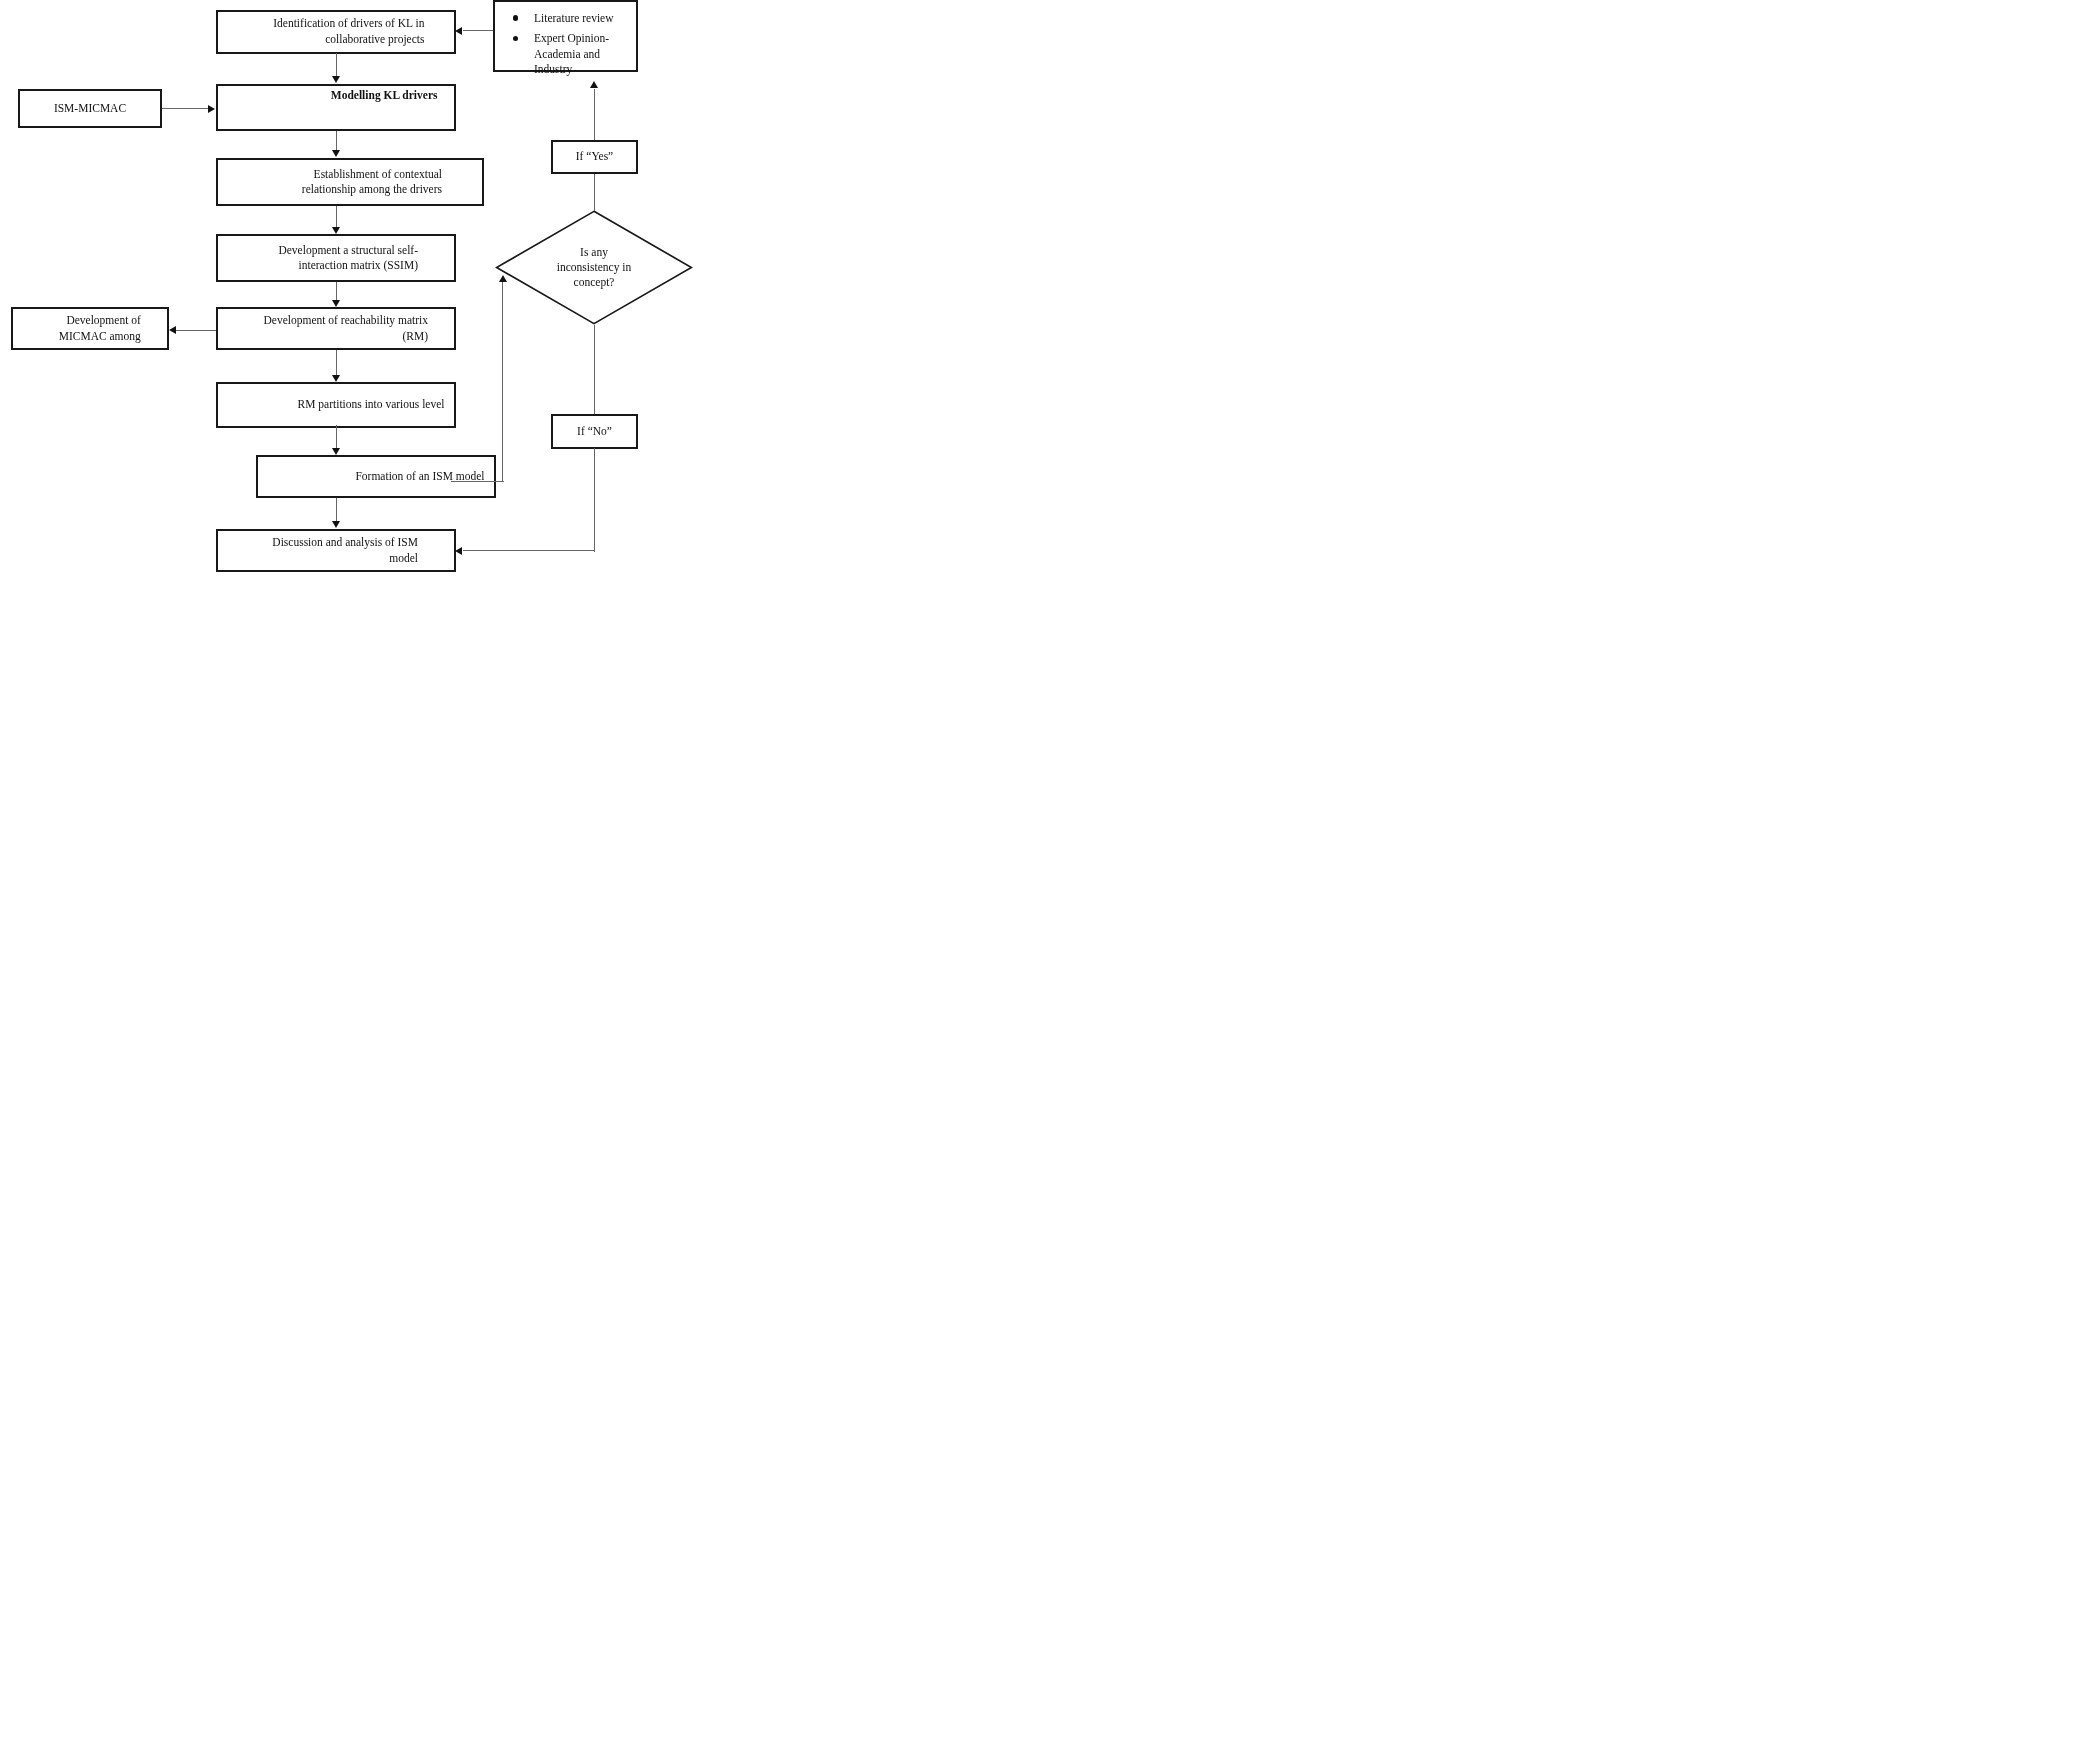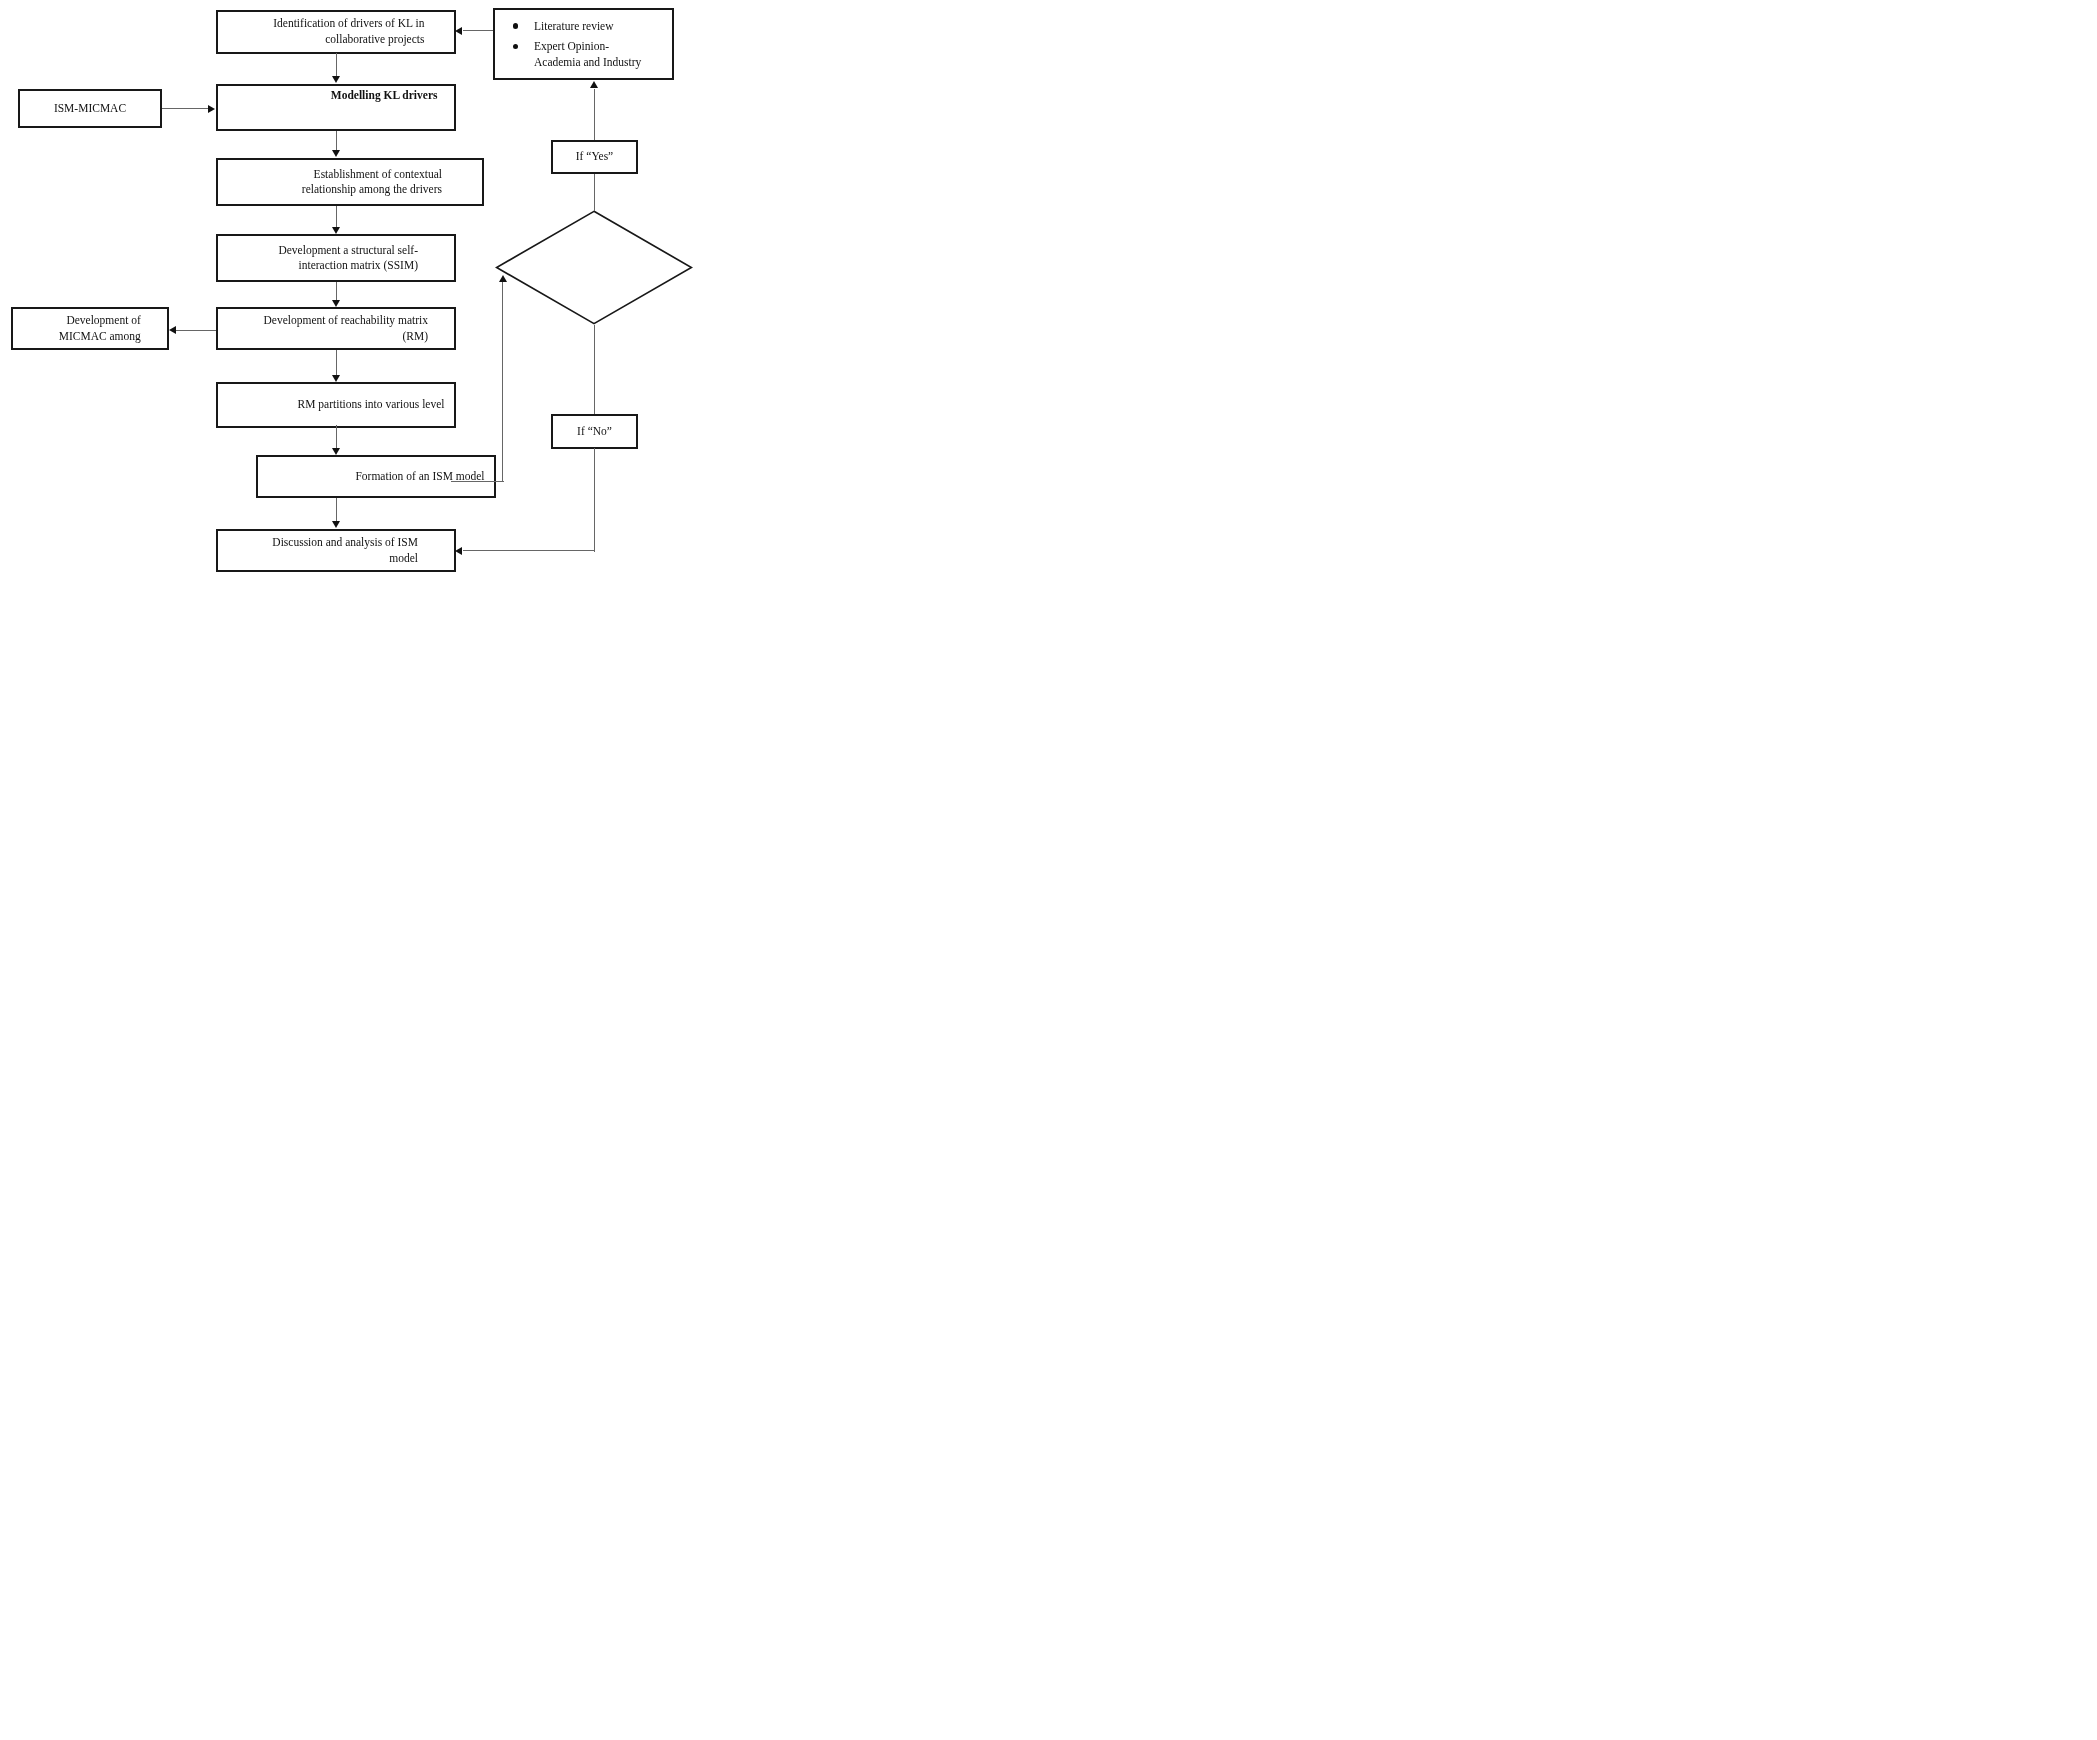--- a/index.html
+++ b/index.html
@@ -88,39 +88,42 @@
   </div>
 
   <div class="box" style="left:18px;top:89px;width:144px;height:39px;">
     <span class="lbl">ISM-MICMAC</span>
   </div>
 
   <div class="box" style="left:10.8px;top:307px;width:158px;height:43px;">
     <span class="lbl" style="width:102px;">Development of MICMAC among</span>
   </div>
 
-  <div class="bullet-box" style="left:493px;top:8px;width:181px;height:72px;">
+  <div class="bullet-box" style="left:493px;top:0;width:145px;height:72px;">
     <div class="bullet-row">
       <span class="dot"></span>
       <span class="bullet-text">Literature review</span>
     </div>
     <div class="bullet-row">
       <span class="dot"></span>
       <span class="bullet-text">Expert Opinion- Academia and Industry</span>
     </div>
   </div>
 
   <div class="box" style="left:551px;top:140px;width:87px;height:34px;">
     <span class="lbl">If “Yes”</span>
   </div>
 
   <div class="diamond-wrap">
     <svg width="198" height="115" viewBox="0 0 292 170">
       <polygon points="146,2 290,85 146,168 2,85" fill="#ffffff" stroke="#181818" stroke-width="2.5"></polygon>
     </svg>
+  </div>
+  <div class="diamond-label">
+    <span class="lbl">Is any inconsistency in concept?</span>
   </div>
 
   <div class="box" style="left:551px;top:414px;width:87px;height:35px;">
     <span class="lbl">If “No”</span>
   </div>
 
   <div class="line v" style="left:336px;top:53px;height:23px;"></div>
   <div class="ah down" style="left:332px;top:76px;"></div>
 
   <div class="line v" style="left:336px;top:131px;height:19px;"></div>

